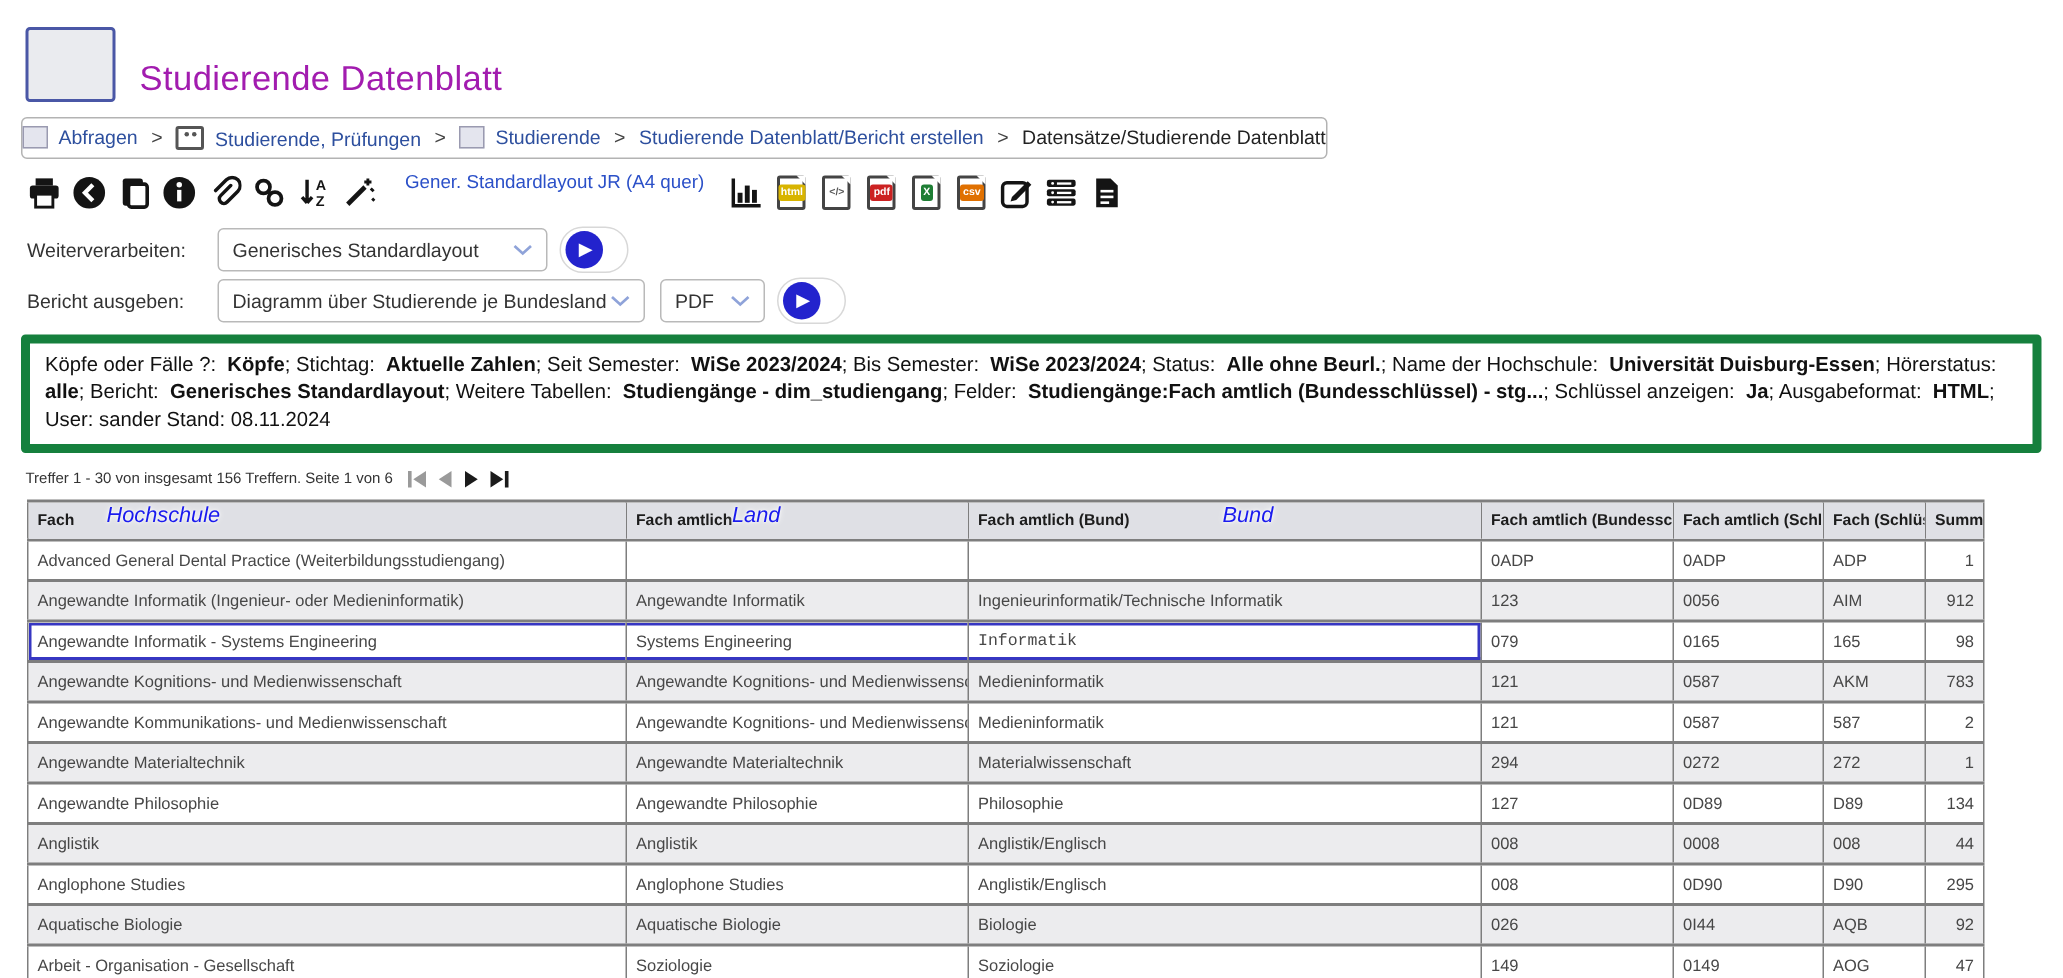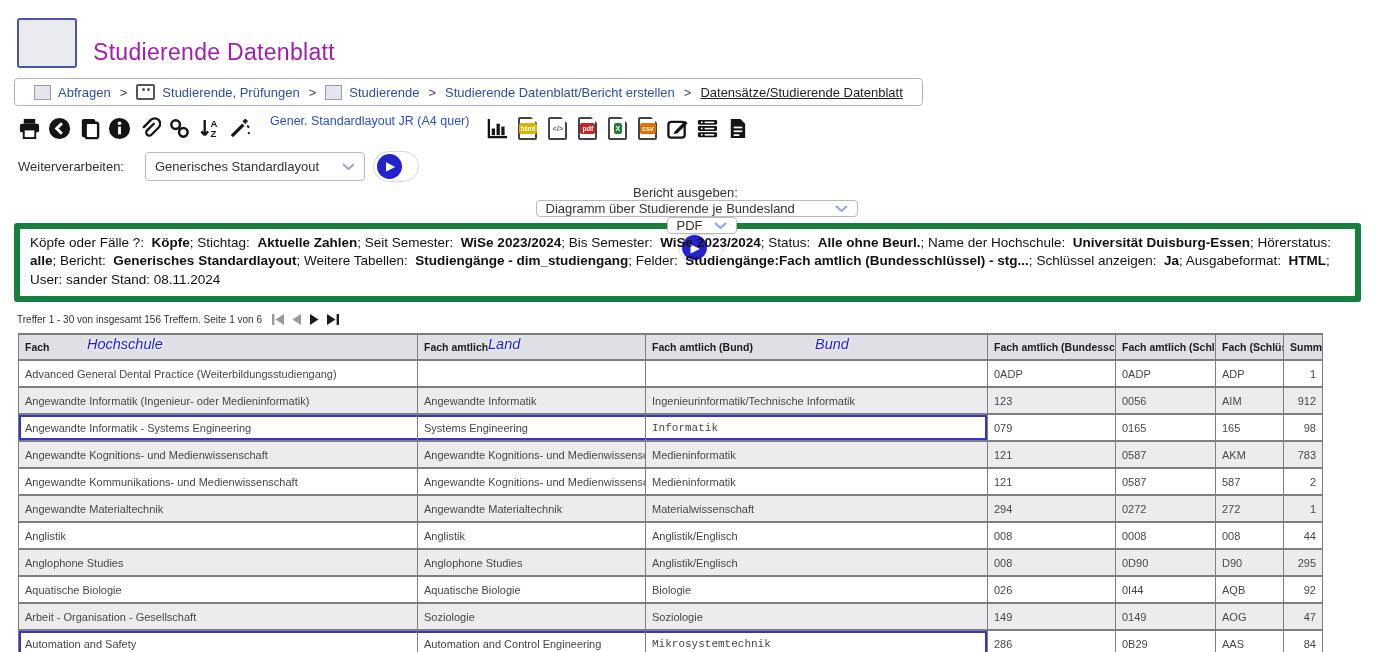--- a/index.html
+++ b/index.html
@@ -5,50 +5,50 @@
   * { box-sizing: border-box; }
   html,body { width:1375px; height:652px; margin:0; overflow:hidden;
     background:#fff; font-family:"Liberation Sans", sans-serif; color:#222; }
 
   
   .header { display:flex; align-items:flex-end; gap:16px; padding:12px 0 0 17px; height:68px; }
   .logo { width:60px; height:50px; background:#eaebef; border:2px solid #4a57a6; border-radius:3px; }
   .page-title { font-size:23px; color:#a21caf; letter-spacing:.3px; padding-bottom:2px; }
 
   
-  .crumbbar { margin:10px 0 0 14px; display:inline-flex; align-items:center; gap:8px;
-    border:1px solid #b3b3b3; border-radius:4px; padding:5px 19px; font-size:13px; background:#fff; }
+  .crumbbar { margin:10px 0 0 14px; display:inline-flex; align-items:flex-start; gap:8px;
+    border:1px solid #b3b3b3; border-radius:4px; padding:5px 0; font-size:13px; background:#fff; }
   .crumb { display:inline-flex; align-items:center; gap:7px; }
   .crumb a, .crumb-link { color:#2d4f9e; text-decoration:none; cursor:pointer; }
-  .crumb-plain { color:#222;text-decoration:underline; }
+  .crumb-plain { color:#222; }
   .crumb-sep { color:#444; margin:0 1px; }
   .bc-box { width:17px; height:15px; background:#e4e5ee; border:1px solid #9a9ab0; display:inline-block; }
   .bc-archive { width:19px; height:16px; background:#fff; border:2px solid #555; border-radius:2px;
     display:inline-flex; justify-content:center; gap:2px; padding-top:2px; }
   .bc-archive i { width:3px; height:3px; background:#555; border-radius:50%; }
 
   
   .toolbar { margin:8px 0 0 18px; display:flex; align-items:center; height:28px; gap:7px; }
   .tb-icon { width:23px; height:23px; display:inline-flex; align-items:center; justify-content:center; cursor:pointer; }
   .layout-link { font-size:12.5px; color:#2b50c8; text-decoration:none; margin:0 10px 14px 12px; align-self:flex-end; cursor:pointer; }
   .doc-file { position:relative; width:19px; height:23px; border:2px solid #444; border-radius:2px; background:#fff;
     display:flex; align-items:center; justify-content:center; }
   .doc-file .badge { font-size:7px; font-weight:bold; line-height:1; padding:2px 2px; border-radius:2px; color:#fff; }
   .doc-file .fold { position:absolute; top:-2px; right:-2px; width:0; height:0;
     border-top:6px solid #fff; border-left:6px solid transparent; }
 
   
   .actrow { margin:9px 0 0 18px; display:flex; align-items:center; height:30px; }
-  .actrow.second { margin-top:4px;flex-direction:column; }
+  .actrow.second { margin-top:4px; }
   .act-label { width:127px; font-size:13px; color:#333; }
   .select { display:inline-flex; align-items:center; justify-content:space-between;
     border:1px solid #b9b9b9; border-radius:4px; height:29px; padding:0 9px; font-size:13px;
     color:#333; background:#fff; cursor:pointer; }
   .sel-main { width:220px; }
-  .sel-report { width:322px; }
+  .sel-report { width:285px; }
   .sel-format { width:70px; margin-left:10px; }
   .chev { color:#8fa3d9; font-size:11px; }
   .play-pill { display:inline-flex; align-items:center; width:46px; height:31px; border:1px solid #d8d8d8;
     border-radius:16px; background:#fff; margin-left:8px; padding-left:3px; cursor:pointer; }
   .play-circle { width:25px; height:25px; border-radius:50%; background:#2323cd; color:#fff;
     display:flex; align-items:center; justify-content:center; font-size:12px; padding-left:2px; }
 
   
   .infobox { margin:8px 14px 0 14px; border:6px solid #15803d; border-radius:3px;
     padding:5px 10px 7px 10px; font-size:13.5px; line-height:1.37; color:#111; }
@@ -63,21 +63,21 @@
   table { border-collapse:collapse; table-layout:fixed; width:1304px; margin:6px 0 0 18px; }
   th, td { border:1px solid #7e7e7e; border-top-width:2px; border-bottom-width:2px;
     overflow:hidden; white-space:nowrap; }
   th { background:#dfe0e5; font-size:10.5px; font-weight:bold; text-align:left;
     padding:6px 4px 6px 6px; color:#1c1c1c; position:relative; }
   td { font-size:11px; color:#474747; padding:6.5px 6px; background:#fff; }
   tbody tr:nth-child(even) td { background:#ececee; }
   td.num-right { text-align:right; }
   .annot { position:absolute; top:1px; font-style:italic; font-size:14.5px; color:#1a1aee;
     text-shadow:0 0 2px #fff, 0 0 4px #fff; font-weight:normal; }
-  .annot.c0 { left:68px; } .annot.c1 { left:70px; } .annot.c2 { left:122px;margin-left:47px; }
+  .annot.c0 { left:52px; } .annot.c1 { left:70px; } .annot.c2 { left:122px;margin-left:47px; }
   tr.row-hl td:nth-child(-n+3) { box-shadow: inset 0 2px 0 0 #3636c2, inset 0 -2px 0 0 #3636c2; }
   tr.row-hl td:first-child { box-shadow: inset 2px 0 0 0 #3636c2, inset 0 2px 0 0 #3636c2, inset 0 -2px 0 0 #3636c2; }
   tr.row-hl td:nth-child(3) { box-shadow: inset -2px 0 0 0 #3636c2, inset 0 2px 0 0 #3636c2, inset 0 -2px 0 0 #3636c2; font-family: Liberation Mono, monospace; }
 </style>
 </head>
 <body>
 
 
 
 <div class="header">
@@ -369,20 +369,29 @@
       <tr>
         <td>Angewandte Materialtechnik</td>
         <td>Angewandte Materialtechnik</td>
         <td>Materialwissenschaft</td>
         <td>294</td>
         <td>0272</td>
         <td>272</td>
         <td class="num-right">1</td>
       </tr>
       <tr>
+        <td>Angewandte Philosophie</td>
+        <td>Angewandte Philosophie</td>
+        <td>Philosophie</td>
+        <td>127</td>
+        <td>0D89</td>
+        <td>D89</td>
+        <td class="num-right">134</td>
+      </tr>
+      <tr>
         <td>Anglistik</td>
         <td>Anglistik</td>
         <td>Anglistik/Englisch</td>
         <td>008</td>
         <td>0008</td>
         <td>008</td>
         <td class="num-right">44</td>
       </tr>
       <tr>
         <td>Anglophone Studies</td>

